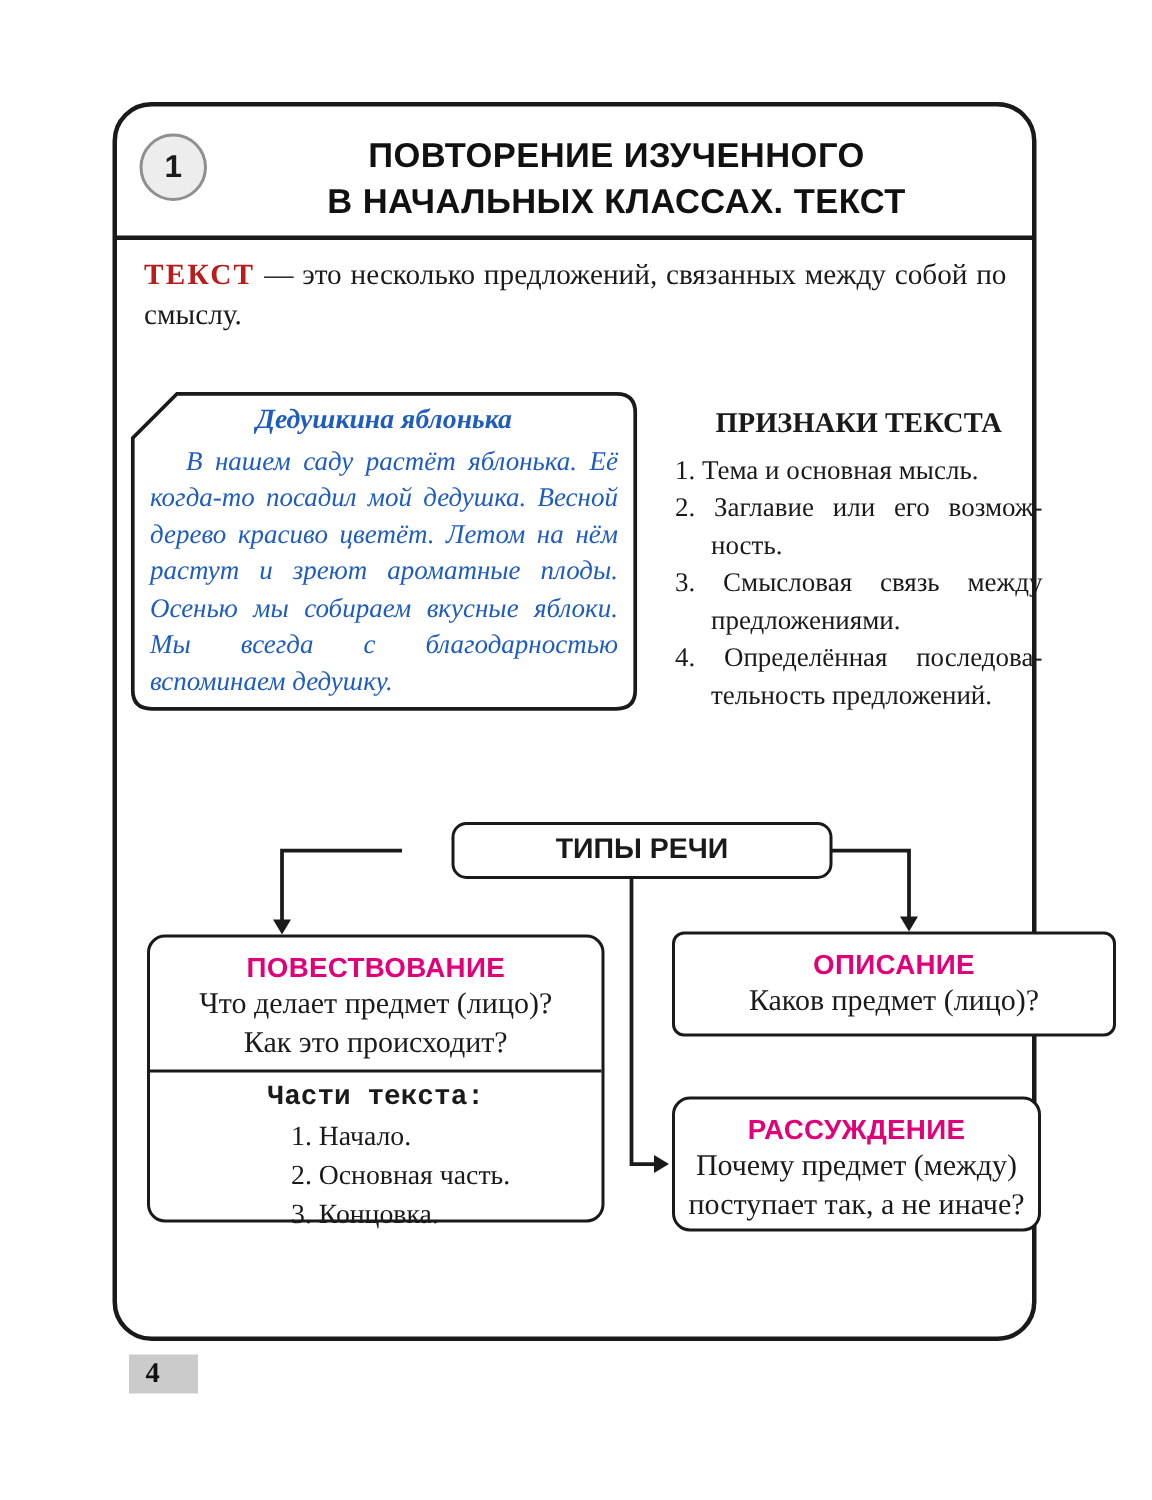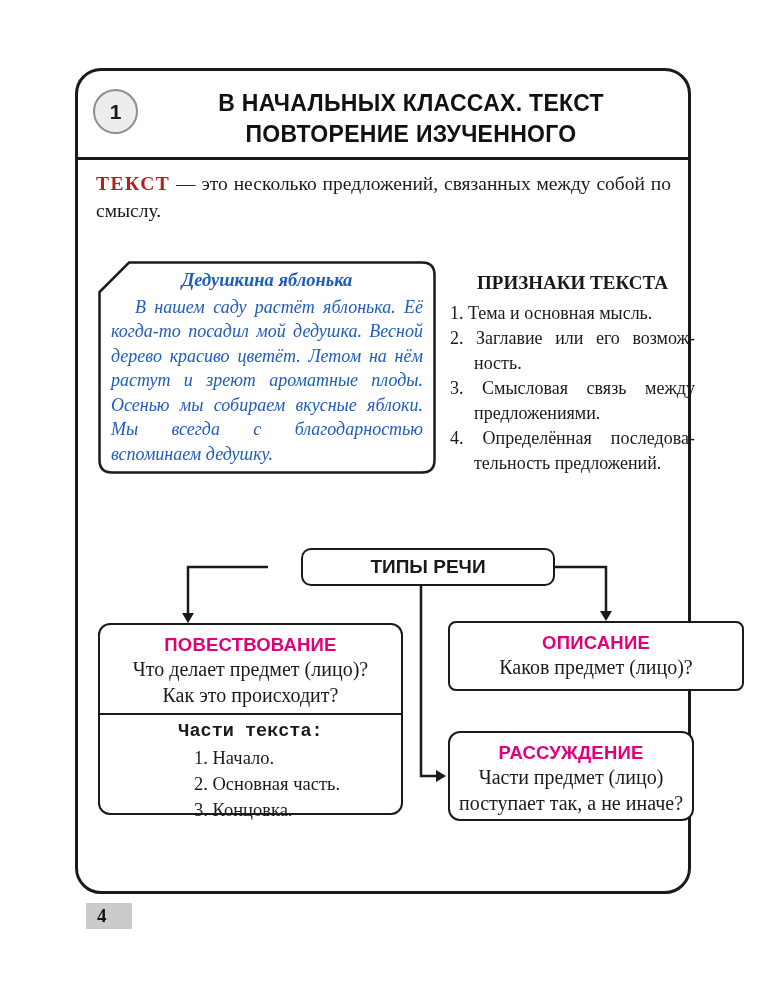--- a/index.html
+++ b/index.html
@@ -15,21 +15,21 @@
          font-family:"Liberation Sans", sans-serif;font-weight:bold;font-size:21px;color:#1a1a1a;}
   .title-block{position:absolute;left:60px;right:4px;top:17px;text-align:center;
                font-family:"Liberation Sans", sans-serif;font-weight:bold;font-size:23px;
                line-height:31px;letter-spacing:.3px;color:#111;}
   .header-rule{position:absolute;left:0;right:0;top:86px;border-top:3px solid #1a1a1a;}
   
   .definition{position:absolute;left:18px;right:17px;top:99px;font-size:19.5px;line-height:27px;
               text-align:justify;}
   .term{color:#b91c1c;font-weight:bold;letter-spacing:1.5px;}
   
-  .cutbox{position:absolute;left:20px;top:190px;width:338px;height:213px;}
+  .cutbox{position:absolute;left:9px;top:190px;width:338px;height:213px;}
   .cutbox svg{position:absolute;left:0;top:0;}
   .cutbox-content{position:relative;padding:7px 13px 0 13px;color:#1f5cc0;
                   font-style:italic;font-size:18px;line-height:24.5px;}
   .cutbox-title{text-align:center;font-weight:bold;font-size:18.5px;margin-bottom:2px;}
   .cutbox-body{text-align:justify;text-indent:24px;hyphens:manual;}
   
   .features{position:absolute;left:372px;top:201px;width:245px;}
   .features-title{text-align:center;font-weight:bold;font-size:19px;margin-bottom:7px;}
   .feature-item{font-size:18px;line-height:25px;text-align:justify;
                 padding-left:24px;text-indent:-24px;hyphens:manual;}
@@ -57,22 +57,22 @@
 </head>
 <body>
 
 <div id="page-root">
   <div class="sheet">
 
     <div class="badge">
       <span>1</span>
     </div>
     <div class="title-block">
+      <div>ПОВТОРЕНИЕ ИЗУЧЕННОГО</div>
       <div>В НАЧАЛЬНЫХ КЛАССАХ. ТЕКСТ</div>
-      <div>ПОВТОРЕНИЕ ИЗУЧЕННОГО</div>
     </div>
     <div class="header-rule"></div>
 
     <div class="definition">
       <span class="term">ТЕКСТ</span><span> — это несколько предложений, связанных между собой по смыслу.</span>
     </div>
 
     <div class="cutbox">
       <svg width="338" height="213" viewBox="0 0 338 213">
         <path d="M 31 1.5 H 324 Q 336.5 1.5 336.5 14 V 199 Q 336.5 211.5 324 211.5 H 14 Q 1.5 211.5 1.5 199 V 31 Z" fill="none" stroke="#1a1a1a" stroke-width="2.5"></path>
@@ -117,21 +117,21 @@
       </div>
     </div>
 
     <div class="flowbox desc-box">
       <div class="box-heading">ОПИСАНИЕ</div>
       <div class="box-line">Каков предмет (лицо)?</div>
     </div>
 
     <div class="flowbox reas-box">
       <div class="box-heading">РАССУЖДЕНИЕ</div>
-      <div class="box-line">Части предмет (лицо)</div>
+      <div class="box-line">Почему предмет (между)</div>
       <div class="box-line">поступает так, а не иначе?</div>
     </div>
 
   </div>
 
   <div class="page-tab">
     <span class="page-num">4</span>
   </div>
 </div>
 

